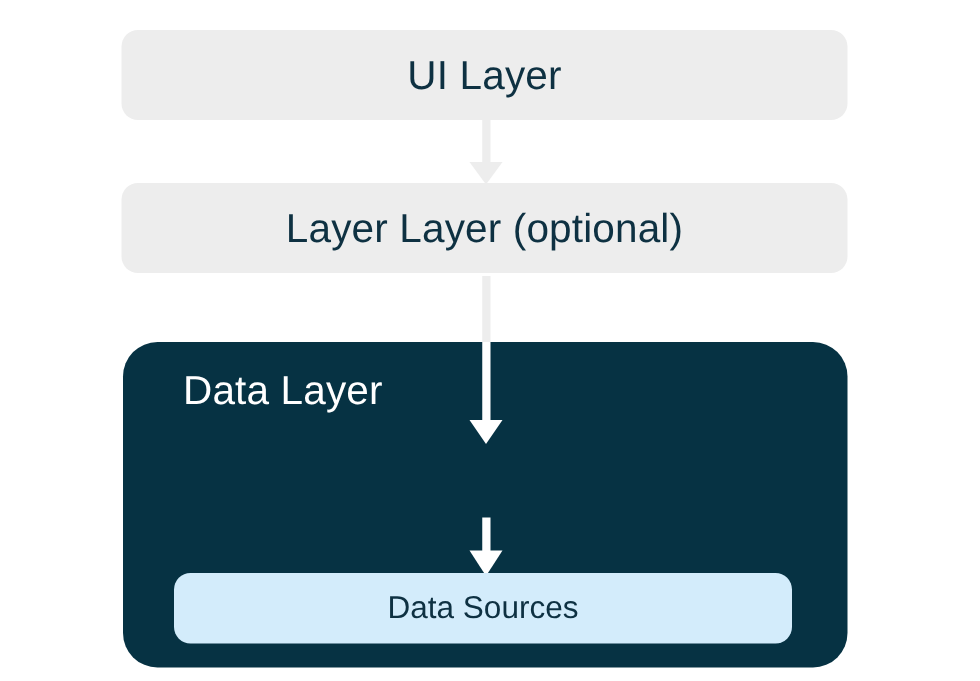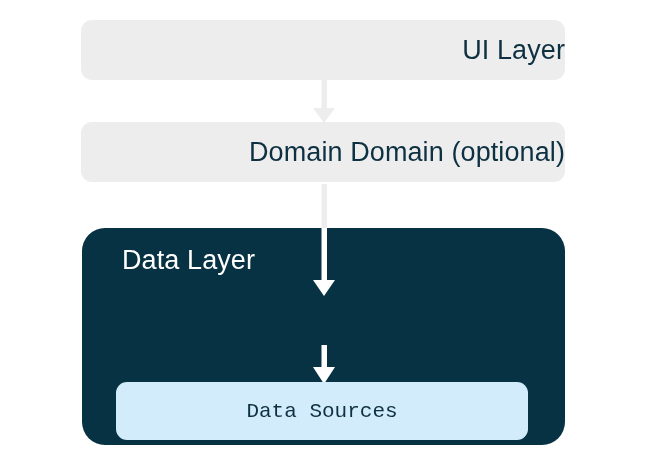--- a/index.html
+++ b/index.html
@@ -16,21 +16,21 @@
     height: 454px;
     background: #ffffff;
     overflow: hidden;
   }
 
   
   .layer-box {
     position: absolute;
     display: flex;
     align-items: center;
-    justify-content: flex-end;
+    justify-content: center;
     box-sizing: border-box;
     text-align: center;
     white-space: nowrap;
   }
 
   
   .gray-layer {
     left: 81px;
     width: 484px;
     height: 60px;
@@ -79,23 +79,22 @@
     box-sizing: border-box;
     white-space: nowrap;
   }
   #repositories-box {
     top: 68px;
     height: 49px;
     background: #e9f3d1;
   }
   #data-sources-box {
     top: 154px;
-    height: 58px;
+    height: 47px;
     background: #d3ecfb;
-    font-family: Liberation Mono, monospace;
   }
 
   
   .arrow {
     position: absolute;
     left: 0;
     top: 0;
   }
 </style>
 </head>
@@ -106,21 +105,21 @@
   <svg class="arrow" width="653" height="454" viewBox="0 0 653 454" aria-hidden="true">
     <rect x="321.5" y="79" width="5.5" height="33" fill="#ededed"></rect>
     <polygon points="313,108 335,108 324,123" fill="#ededed"></polygon>
   </svg>
 
   <div class="layer-box gray-layer" id="ui-layer">
     <span>UI Layer</span>
   </div>
 
   <div class="layer-box gray-layer" id="domain-layer">
-    <span>Domain Domain (optional)</span>
+    <span>Layer Layer (optional)</span>
   </div>
 
   <svg class="arrow" width="653" height="454" viewBox="0 0 653 454" aria-hidden="true">
     <rect x="321.5" y="184" width="5.5" height="45" fill="#ededed"></rect>
   </svg>
 
   <div id="data-layer">
 
     <span id="data-layer-title">Data Layer</span>
 

